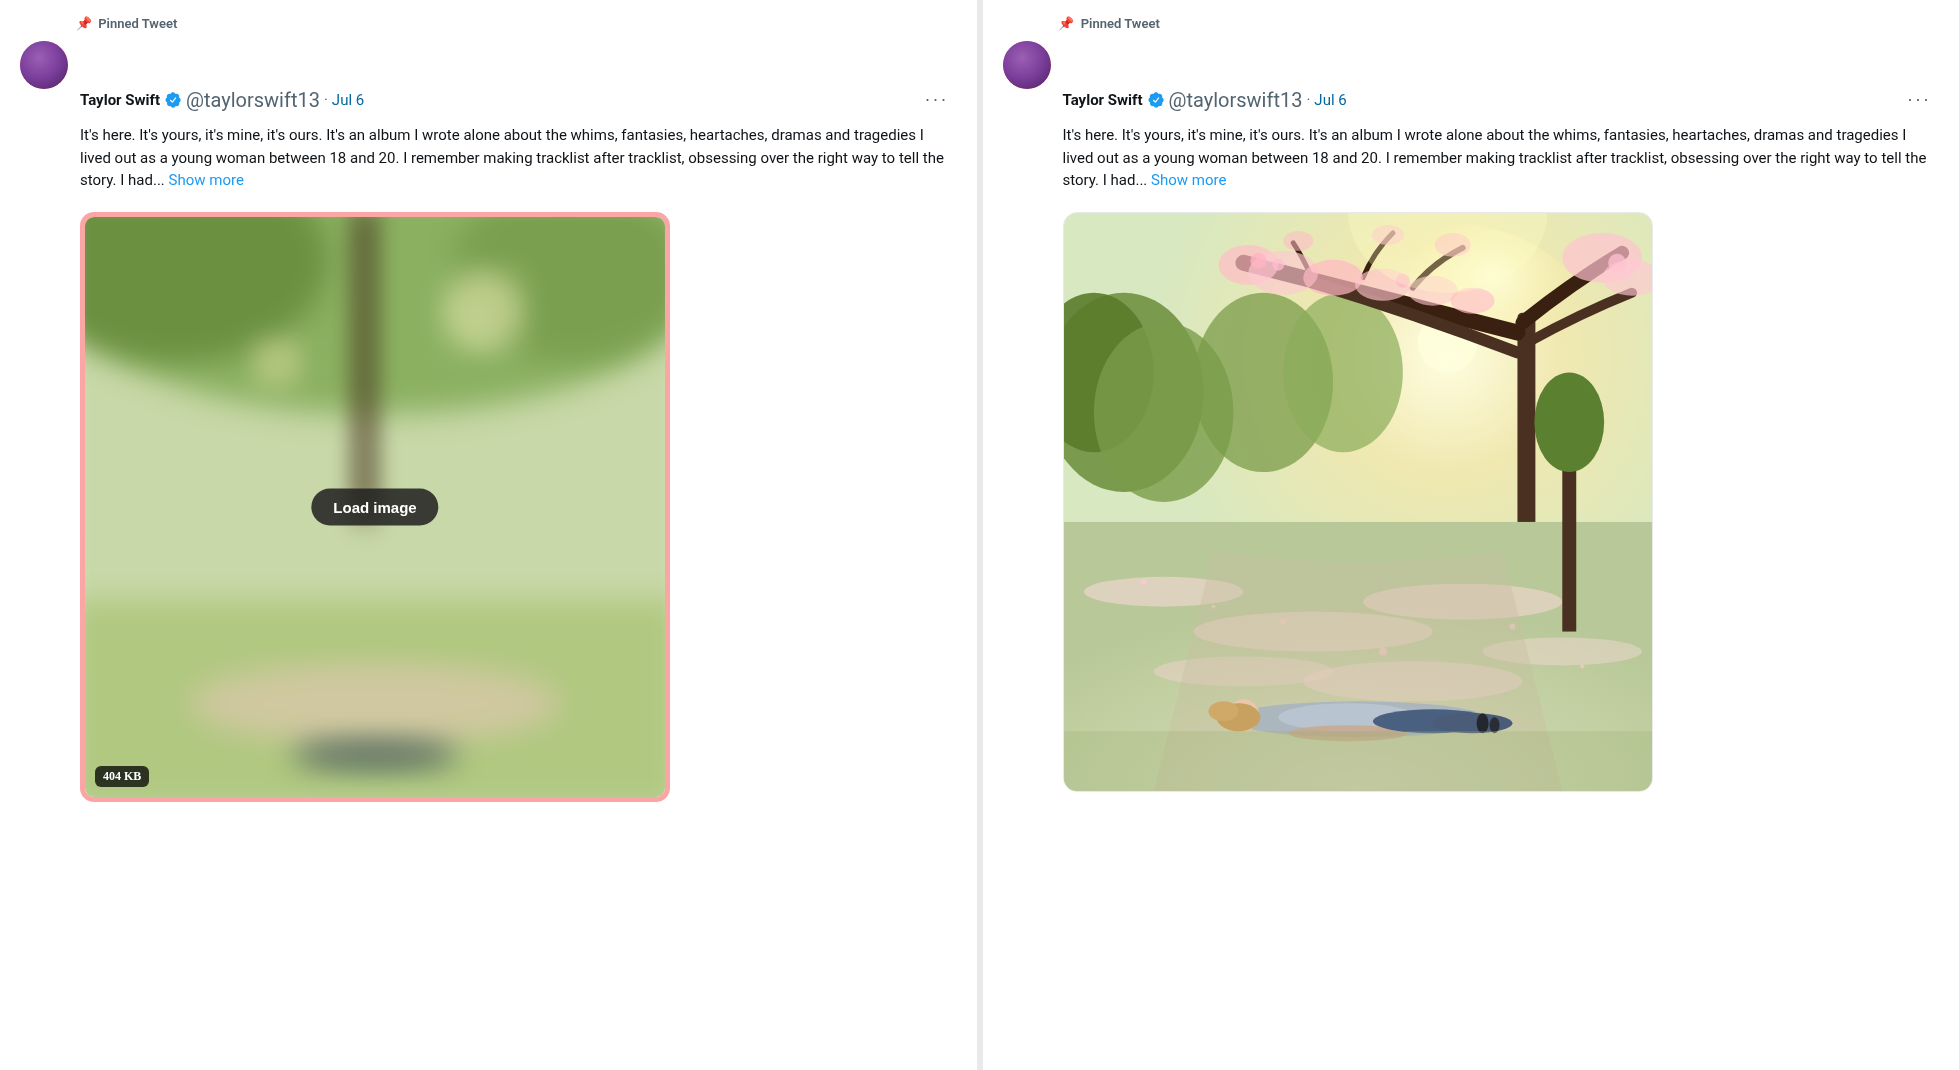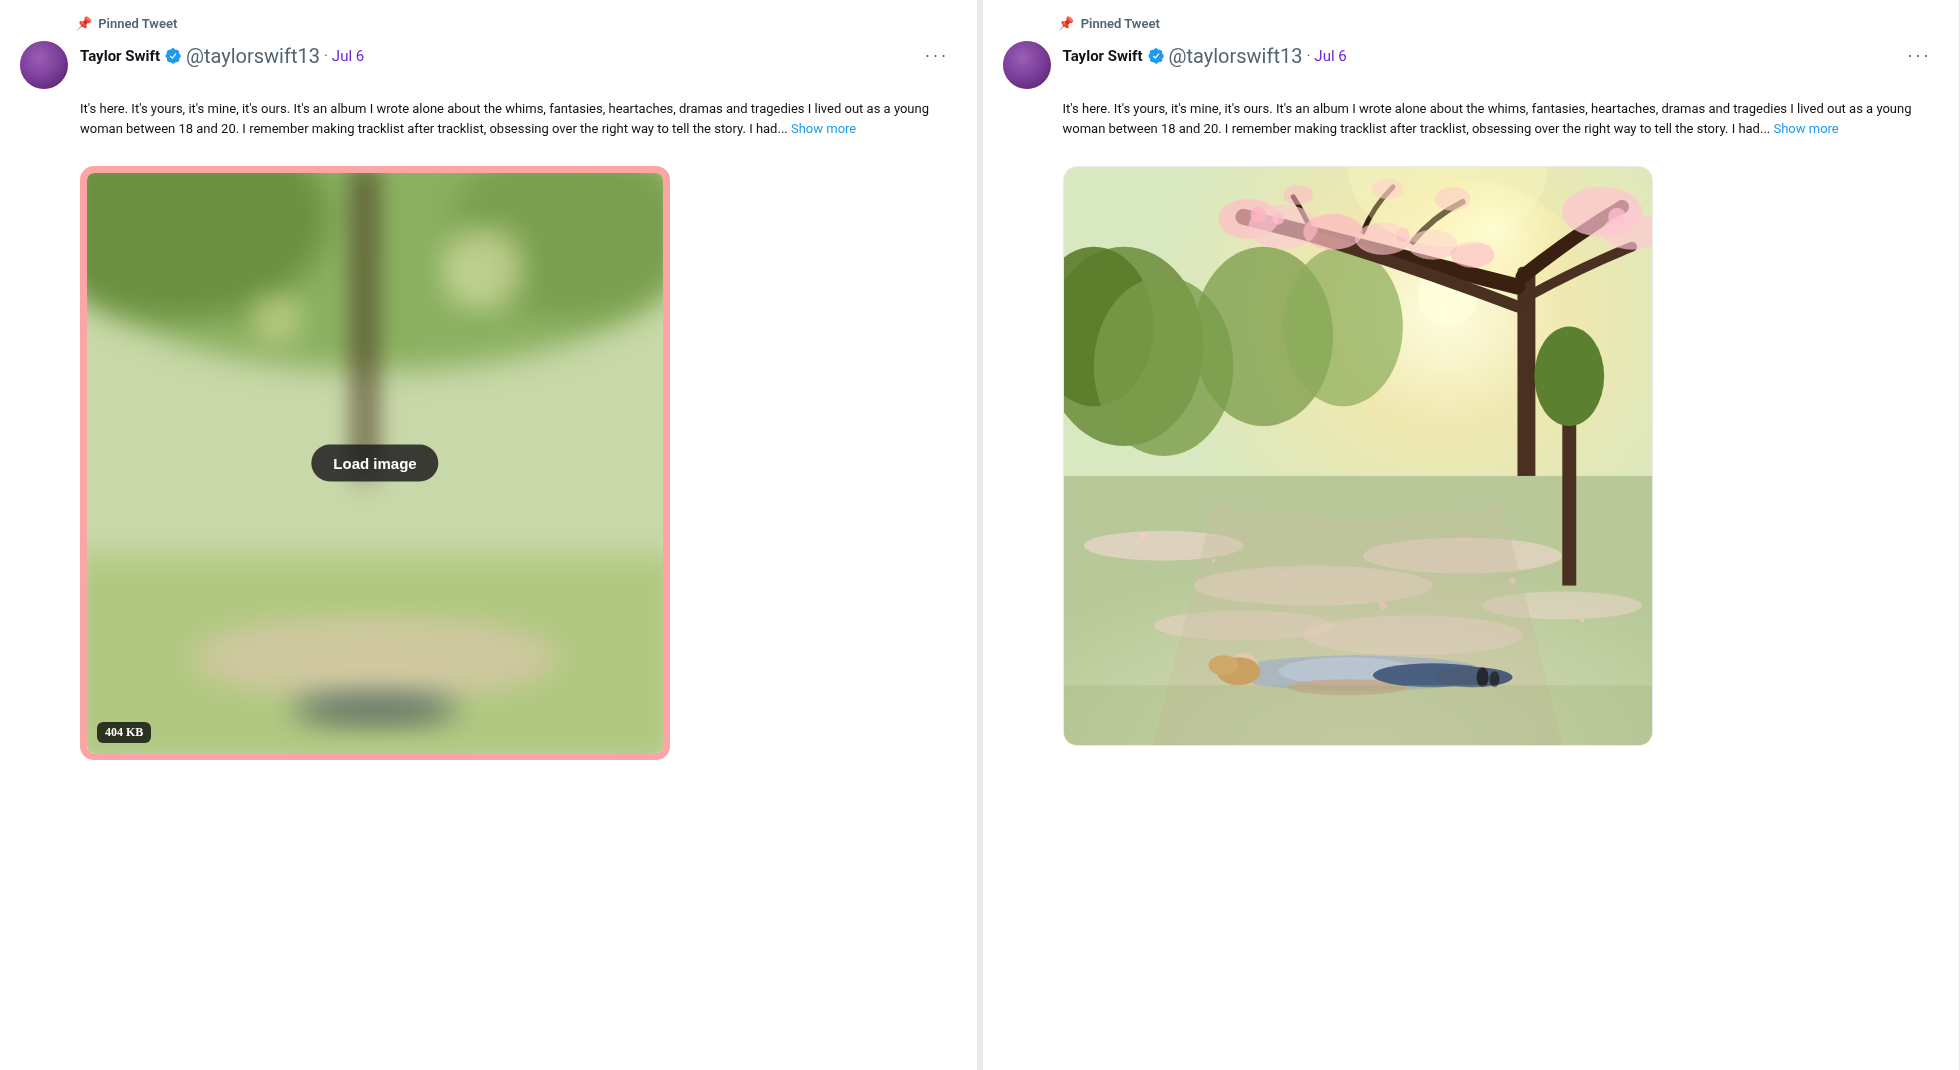--- a/index.html
+++ b/index.html
@@ -56,20 +56,21 @@
 
     .avatar-inner {
       width: 100%;
       height: 100%;
       background: radial-gradient(circle at 40% 35%, #9b5fb5, #7a3d9a 50%, #4a2060);
       border-radius: 50%;
     }
 
     .tweet-meta {
       flex: 1;
+      margin-top: 44px;
     }
 
     .tweet-meta-top {
       display: flex;
       align-items: center;
       justify-content: space-between;
     }
 
     .user-info {
       display: flex;
@@ -95,57 +96,57 @@
       color: #536471;
       font-size: 20px;
     }
 
     .dot-separator {
       color: #536471;
       font-size: 15px;
     }
 
     .tweet-date {
-      color: #6d28d9;
+      color: #0369a1;
       font-size: 15px;
     }
 
     .more-btn {
       color: #536471;
       font-size: 18px;
       cursor: pointer;
       padding: 4px 8px;
       border-radius: 50%;
       background: none;
       border: none;
       letter-spacing: 2px;
     }
 
     .tweet-body {
       margin-left: 60px;
     }
 
     .tweet-text {
-      font-size: 13px;
+      font-size: 15px;
       color: #0f1419;
       line-height: 1.5;
-      margin-bottom: 28px;
+      margin-bottom: 20px;
     }
 
     .show-more {
       color: #1d9bf0;
       cursor: pointer;
       text-decoration: none;
     }
 
     .tweet-image-container {
       position: relative;
       border-radius: 14px;
       overflow: hidden;
-      border: 7px solid #fca5a5;
+      border: 5px solid #fca5a5;
       max-width: 590px;
     }
 
     .tweet-image-blurred {
       width: 100%;
       height: 580px;
       background: 
         radial-gradient(ellipse at 30% 20%, rgba(180, 200, 120, 0.7) 0%, transparent 50%),
         radial-gradient(ellipse at 70% 30%, rgba(140, 170, 100, 0.6) 0%, transparent 45%),
         radial-gradient(ellipse at 50% 60%, rgba(100, 130, 80, 0.5) 0%, transparent 50%),

